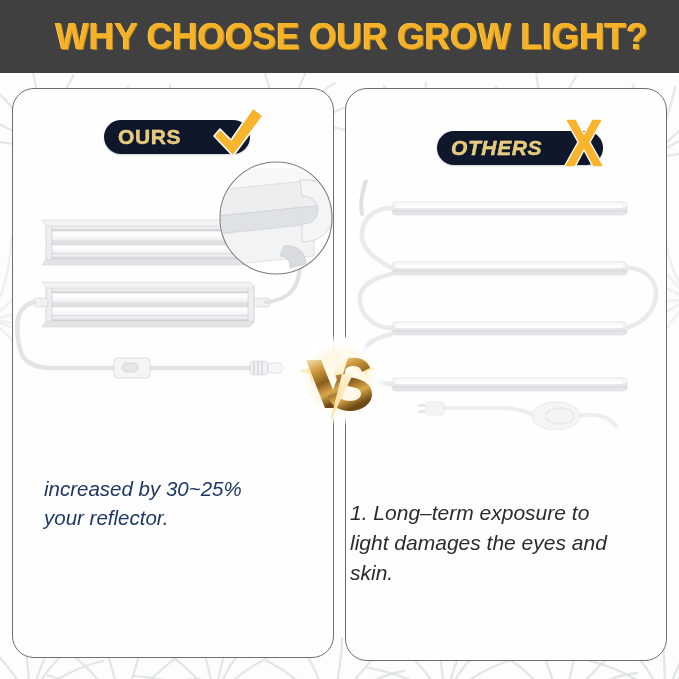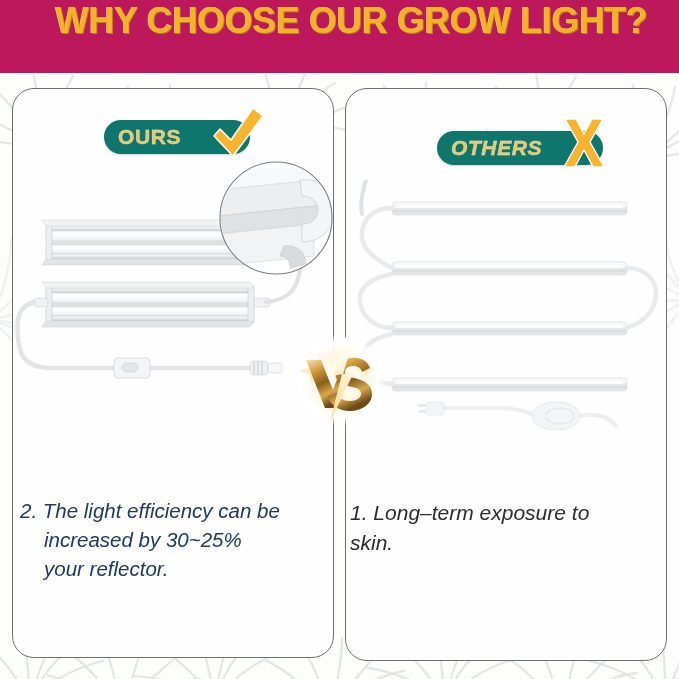--- a/index.html
+++ b/index.html
@@ -15,23 +15,23 @@
   #bg-pattern {
     position:absolute; inset:0;
     background:#fdfdfc;
     z-index:0;
   }
   #bg-pattern svg { width:100%; height:100%; display:block; }
 
   
   #header-band {
     position:absolute; left:0; top:0; width:679px; height:73px;
-    background:#be185d;
+    background:#404040;
     z-index:5;
-    display:flex; align-items:flex-start; justify-content:center;padding-left:24px;
+    display:flex; align-items:center; justify-content:center;padding-left:24px;
   }
   #header-title {
     font-size:37px;
     font-weight:bold;
     letter-spacing:-0.2px;
     color:#f5b227;
     font-family:"Liberation Sans", sans-serif;
     transform:scaleX(0.96);
     text-shadow: 1px 1px 0 #b8851a, -0.5px -0.5px 0 #fbd98a;
     white-space:nowrap;
@@ -48,21 +48,21 @@
   #card-ours  { left:12px;  top:88px; width:322px; height:570px; }
   #card-others{ left:345px; top:88px; width:322px; height:573px; }
 
   
   .badge-wrap { position:absolute; z-index:20; }
   #badge-ours   { left:104px; top:120px; }
   #badge-others { left:437px; top:131px;font-style:italic; }
 
   .pill {
     position:relative;
-    background:#0f766e;
+    background:#0f172a;
     border-radius:17px;
     height:34px;
     display:flex; align-items:center;
     padding:16px 14px;
     box-shadow:0 1px 2px rgba(0,0,0,0.18);
   }
   #badge-ours .pill   { width:146px; }
   #badge-others .pill { width:166px; }
 
   .pill-label {
@@ -262,21 +262,20 @@
 <div class="badge-wrap" id="badge-ours">
   <div class="pill">
     <span class="pill-label">OURS</span>
   </div>
   <svg class="mark" id="check-mark" viewBox="0 0 62 62">
     <path d="M8,34 L14,27 L25,38 L47,6 L57,14 L27,54 Z" fill="#f7b42c" stroke="#ffffff" stroke-width="1.6" stroke-linejoin="round"></path>
   </svg>
 </div>
 
 <div class="bullets" id="bullets-ours">
-  <div class="bullet-line b2">2. The light efficiency can be</div>
   <div class="bullet-line indent">increased by 30~25%</div>
   <div class="bullet-line indent">your reflector.</div>
 </div>
 
 <div class="card" id="card-others"></div>
 
 <div class="art" id="art-others">
   <svg viewBox="0 0 318 250">
     <defs>
       <linearGradient id="plainTube" x1="0" y1="0" x2="0" y2="1">
@@ -331,20 +330,21 @@
   <div class="pill">
     <span class="pill-label">OTHERS</span>
   </div>
   <svg class="mark" id="x-mark" viewBox="0 0 58 58">
     <path d="M10,4 L21,4 L29,19 L37,4 L48,4 L35,27 L49,52 L38,52 L29,35 L20,52 L9,52 L23,27 Z" fill="#f7b42c" stroke="#ffffff" stroke-width="1.4" stroke-linejoin="round"></path>
   </svg>
 </div>
 
 <div class="bullets" id="bullets-others">
   <div class="bullet-line">1. Long–term exposure to</div>
+  <div class="bullet-line">light damages the eyes and</div>
   <div class="bullet-line">skin.</div>
 </div>
 
 <div id="vs-badge">
   <svg viewBox="0 0 96 96">
     <defs>
       <radialGradient id="vsGlow" cx="50%" cy="50%" r="50%">
         <stop offset="0%" stop-color="#ffffff" stop-opacity="1"></stop>
         <stop offset="55%" stop-color="#fff6e2" stop-opacity="1"></stop>
         <stop offset="82%" stop-color="#ffffff" stop-opacity="0.92"></stop>

